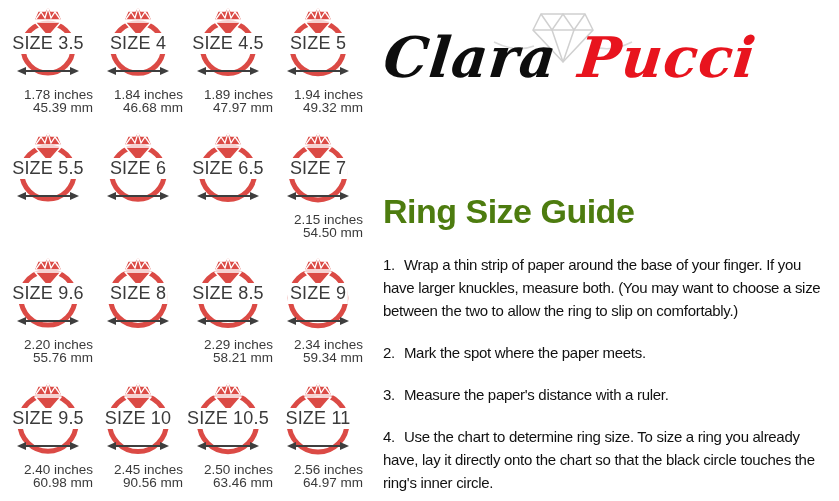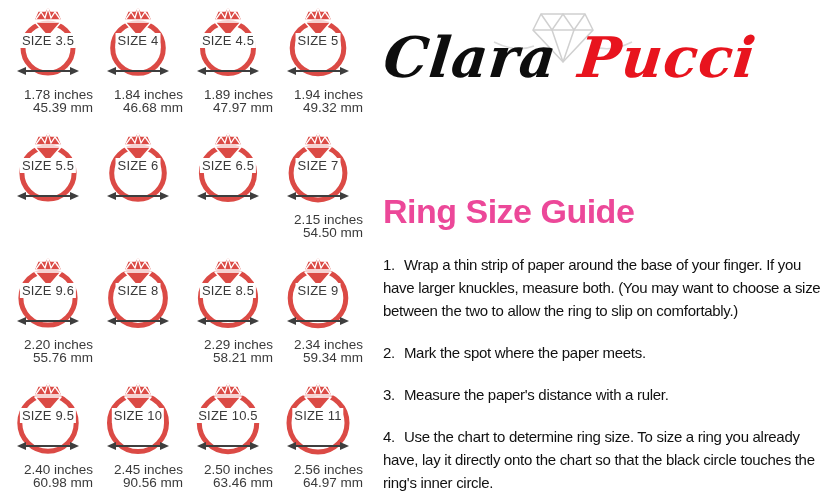--- a/index.html
+++ b/index.html
@@ -15,21 +15,21 @@
   }
   .cell { position:relative; width:90px; height:125px; }
   .ring-svg { position:absolute; left:0; top:0; }
   .band { fill:none; stroke:var(--ring-color); stroke-width:5; }
   .arrow-line { stroke:var(--arrow-color); stroke-width:2.2; }
   .arrow-head { fill:var(--arrow-color); }
   .dia { fill:var(--ring-color); stroke:#fff; stroke-width:1.6; stroke-linejoin:round; }
   .dia-zig { fill:none; stroke:#fff; stroke-width:1.3; }
   .size-label {
     position:absolute; top:33px; left:50%; transform:translateX(-50%);
-    background:#fff; padding:0 2px; font-size:13px; letter-spacing:.2px;
+    background:#fff; padding:0 2px; font-size:18px; letter-spacing:.2px;
     color:var(--label-color); white-space:nowrap; z-index:2;
   }
   .measure {
     position:absolute; top:88px; left:0; width:100%; text-align:right;
     font-size:13.5px; line-height:13px; color:var(--label-color);
   }
 
   
   .brand { position:absolute; left:384px; top:4px; width:400px; height:100px; }
   .brand-diamond { position:absolute; left:104px; top:2px; }
@@ -38,21 +38,21 @@
   .brand-text {
     position:absolute; left:0; top:20px; white-space:nowrap;
     font-family:"DejaVu Serif", serif; font-style:italic; font-weight:700;
     font-size:56px; letter-spacing:1px; transform:skewX(-6deg); color:#0d0d0d;
   }
   .word-pucci { color:var(--brand-red); margin-left:22px; }
 
   
   .guide-title {
     position:absolute; left:383px; top:192px; margin:0;
-    font-size:34px; font-weight:700; letter-spacing:-.5px; color:#ec4899;
+    font-size:34px; font-weight:700; letter-spacing:-.5px; color:#4d7c0f;
   }
   .steps { position:absolute; left:383px; top:253px; width:450px; }
   .step {
     margin:0 0 19px 0; font-size:15px; line-height:23px;
     letter-spacing:-.3px; color:#111;
   }
   .step-num { margin-right:9px; }
 </style>
 </head>
 <body>

